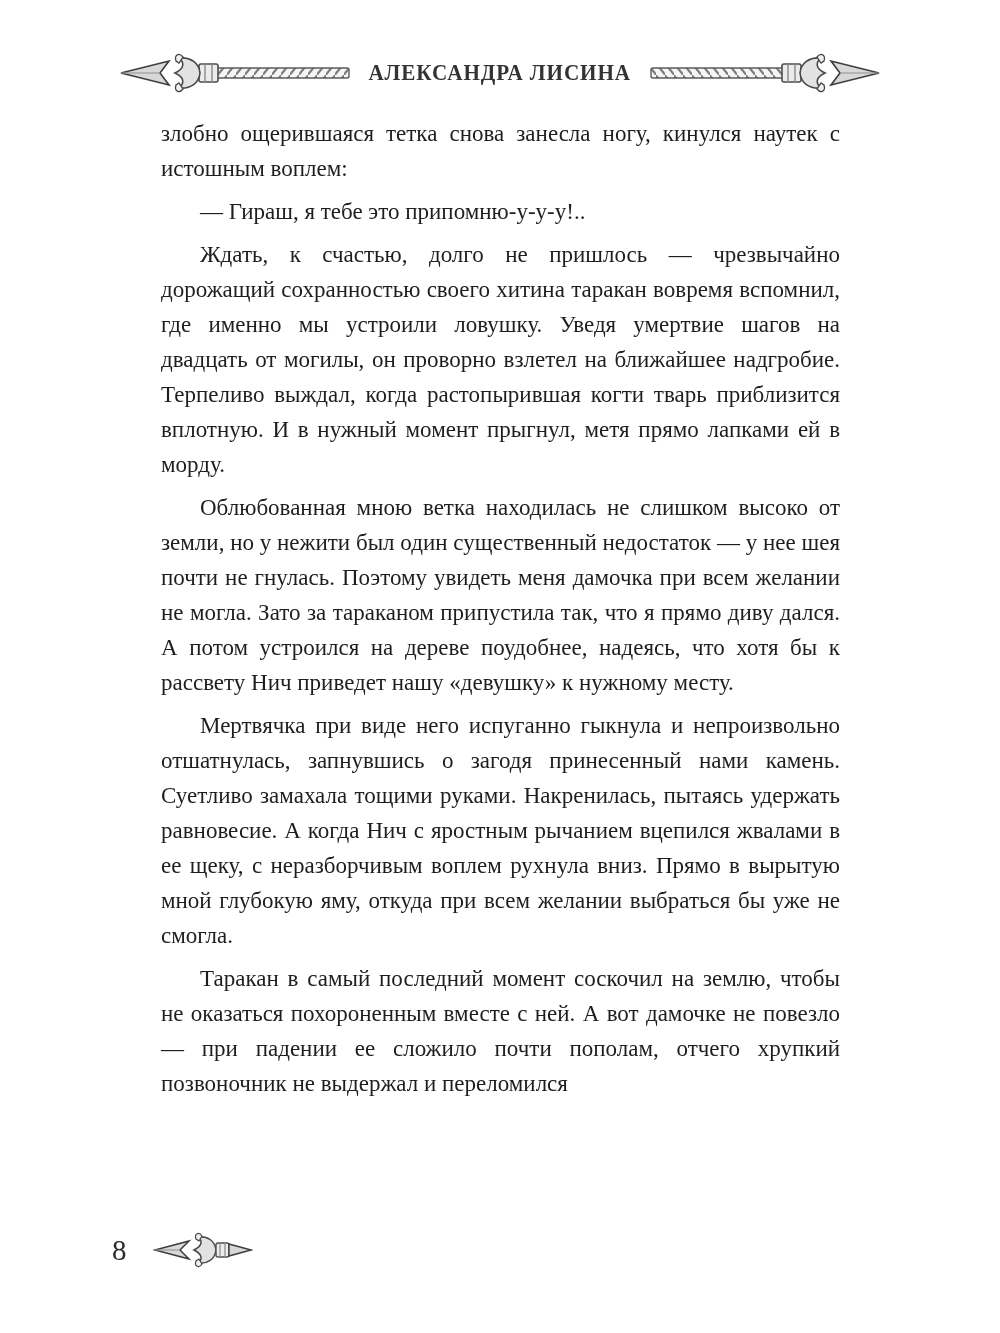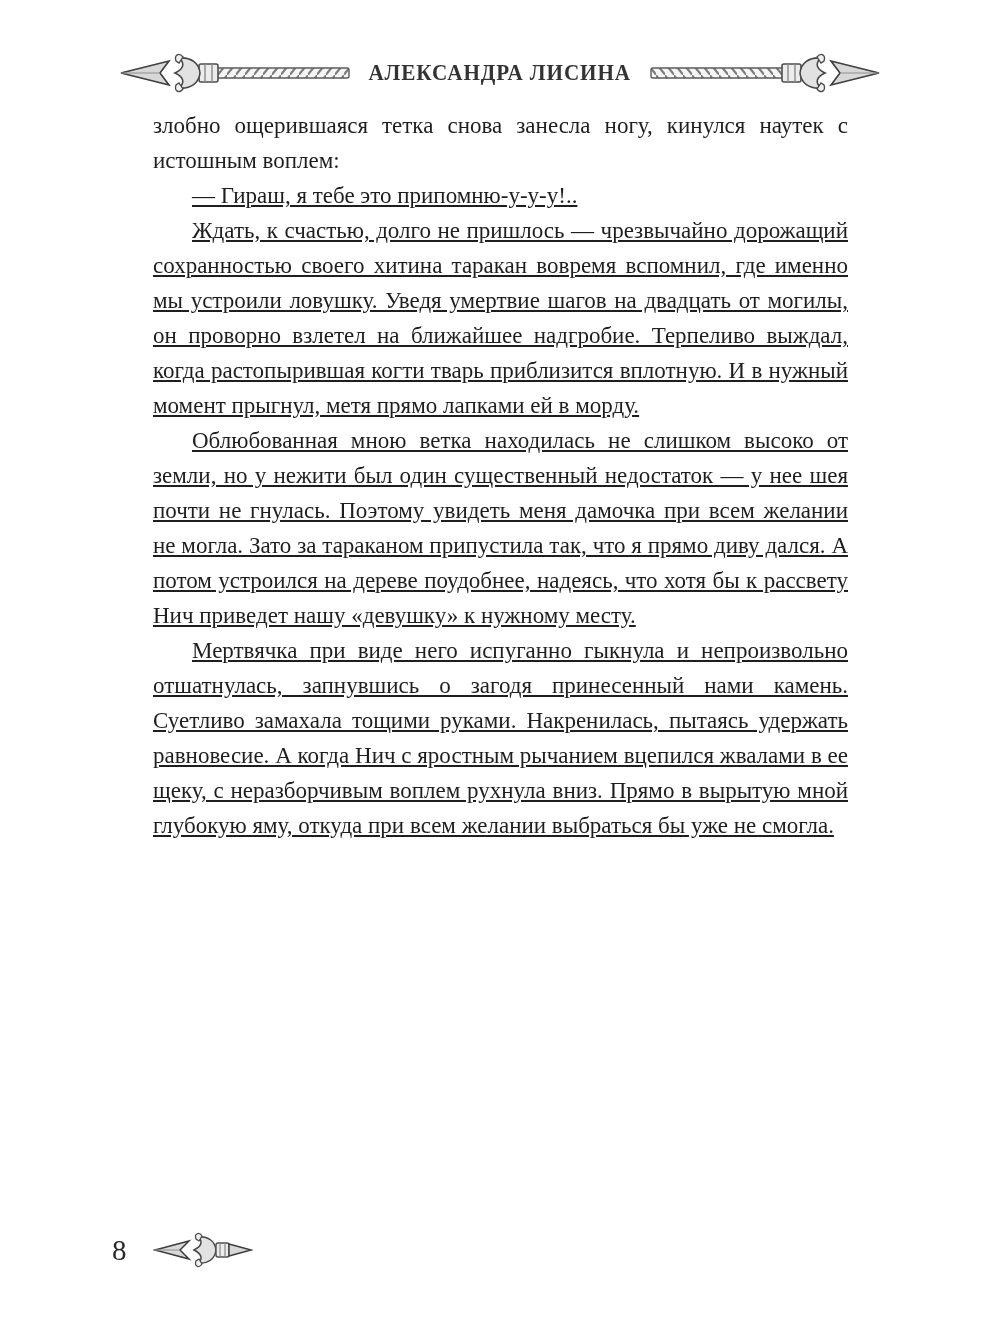--- a/index.html
+++ b/index.html
@@ -41,22 +41,22 @@
   
   .body-text {
     position: absolute;
     top: 108px; left: 153px;
     width: 695px;
     font-size: 23px;
     line-height: 35px;
     text-align: justify;
     color: #1e1e1e;
   }
-  .para { margin: 0; padding: 0; text-indent: 0; }
-  .para.indent { text-indent: 39px; text-decoration: underline; }
+  .para { margin: 8px; padding: 0; text-indent: 0; }
+  .para.indent { text-indent: 39px; }
 
   
   .page-footer {
     position: absolute;
     left: 112px; top: 1230px;
     display: flex;
     align-items: center;
     gap: 26px;
   }
   .page-number {
@@ -109,20 +109,21 @@
       <path d="M2,22 L41,22" stroke="#8f8f8f" stroke-width="1"></path>
     </svg>
   </header>
 
   <main class="body-text">
     <p class="para">злобно ощерившаяся тетка снова занесла ногу, кинулся наутек с истошным воплем:</p>
     <p class="para indent">— Гираш, я тебе это припомню-у-у-у!..</p>
     <p class="para indent">Ждать, к счастью, долго не пришлось — чрезвычайно дорожащий сохранностью своего хитина таракан вовремя вспомнил, где именно мы устроили ловушку. Уведя умертвие шагов на двадцать от могилы, он проворно взлетел на ближайшее надгробие. Терпеливо выждал, когда растопырившая когти тварь приблизится вплотную. И в нужный момент прыгнул, метя прямо лапками ей в морду.</p>
     <p class="para indent">Облюбованная мною ветка находилась не слишком высоко от земли, но у нежити был один существенный недостаток — у нее шея почти не гнулась. Поэтому увидеть меня дамочка при всем желании не могла. Зато за тараканом припустила так, что я прямо диву дался. А потом устроился на дереве поудобнее, надеясь, что хотя бы к рассвету Нич приведет нашу «девушку» к нужному месту.</p>
     <p class="para indent">Мертвячка при виде него испуганно гыкнула и непроизвольно отшатнулась, запнувшись о загодя принесенный нами камень. Суетливо замахала тощими руками. Накренилась, пытаясь удержать равновесие. А когда Нич с яростным рычанием вцепился жвалами в ее щеку, с неразборчивым воплем рухнула вниз. Прямо в вырытую мной глубокую яму, откуда при всем желании выбраться бы уже не смогла.</p>
+    <p class="para indent">Таракан в самый последний момент соскочил на землю, чтобы не оказаться похороненным вместе с ней. А вот дамочке не повезло — при падении ее сложило почти пополам, отчего хрупкий позвоночник не выдержал и переломился</p>
   </main>
 
   <footer class="page-footer">
     <span class="page-number">8</span>
     <svg width="100" height="38" viewBox="0 0 100 38">
       <path d="M2,19 L36,10 L27,19 L36,28 Z" fill="#d8d8d8" stroke="#3d3d3d" stroke-width="1.5"></path>
       <path d="M2,19 L27,19" stroke="#8f8f8f" stroke-width="1"></path>
       <path d="M63,19 C62,10 55,5 45,6 C50,10 49,15 41,19 C49,23 50,28 45,32 C55,33 62,28 63,19 Z" fill="#e2e2e2" stroke="#474747" stroke-width="1.5"></path>
       <path d="M43,8 C41,3 46,0 49,5 L46,10 Z" fill="#f0f0f0" stroke="#474747" stroke-width="1.2"></path>
       <path d="M43,30 C41,35 46,38 49,33 L46,28 Z" fill="#f0f0f0" stroke="#474747" stroke-width="1.2"></path>

